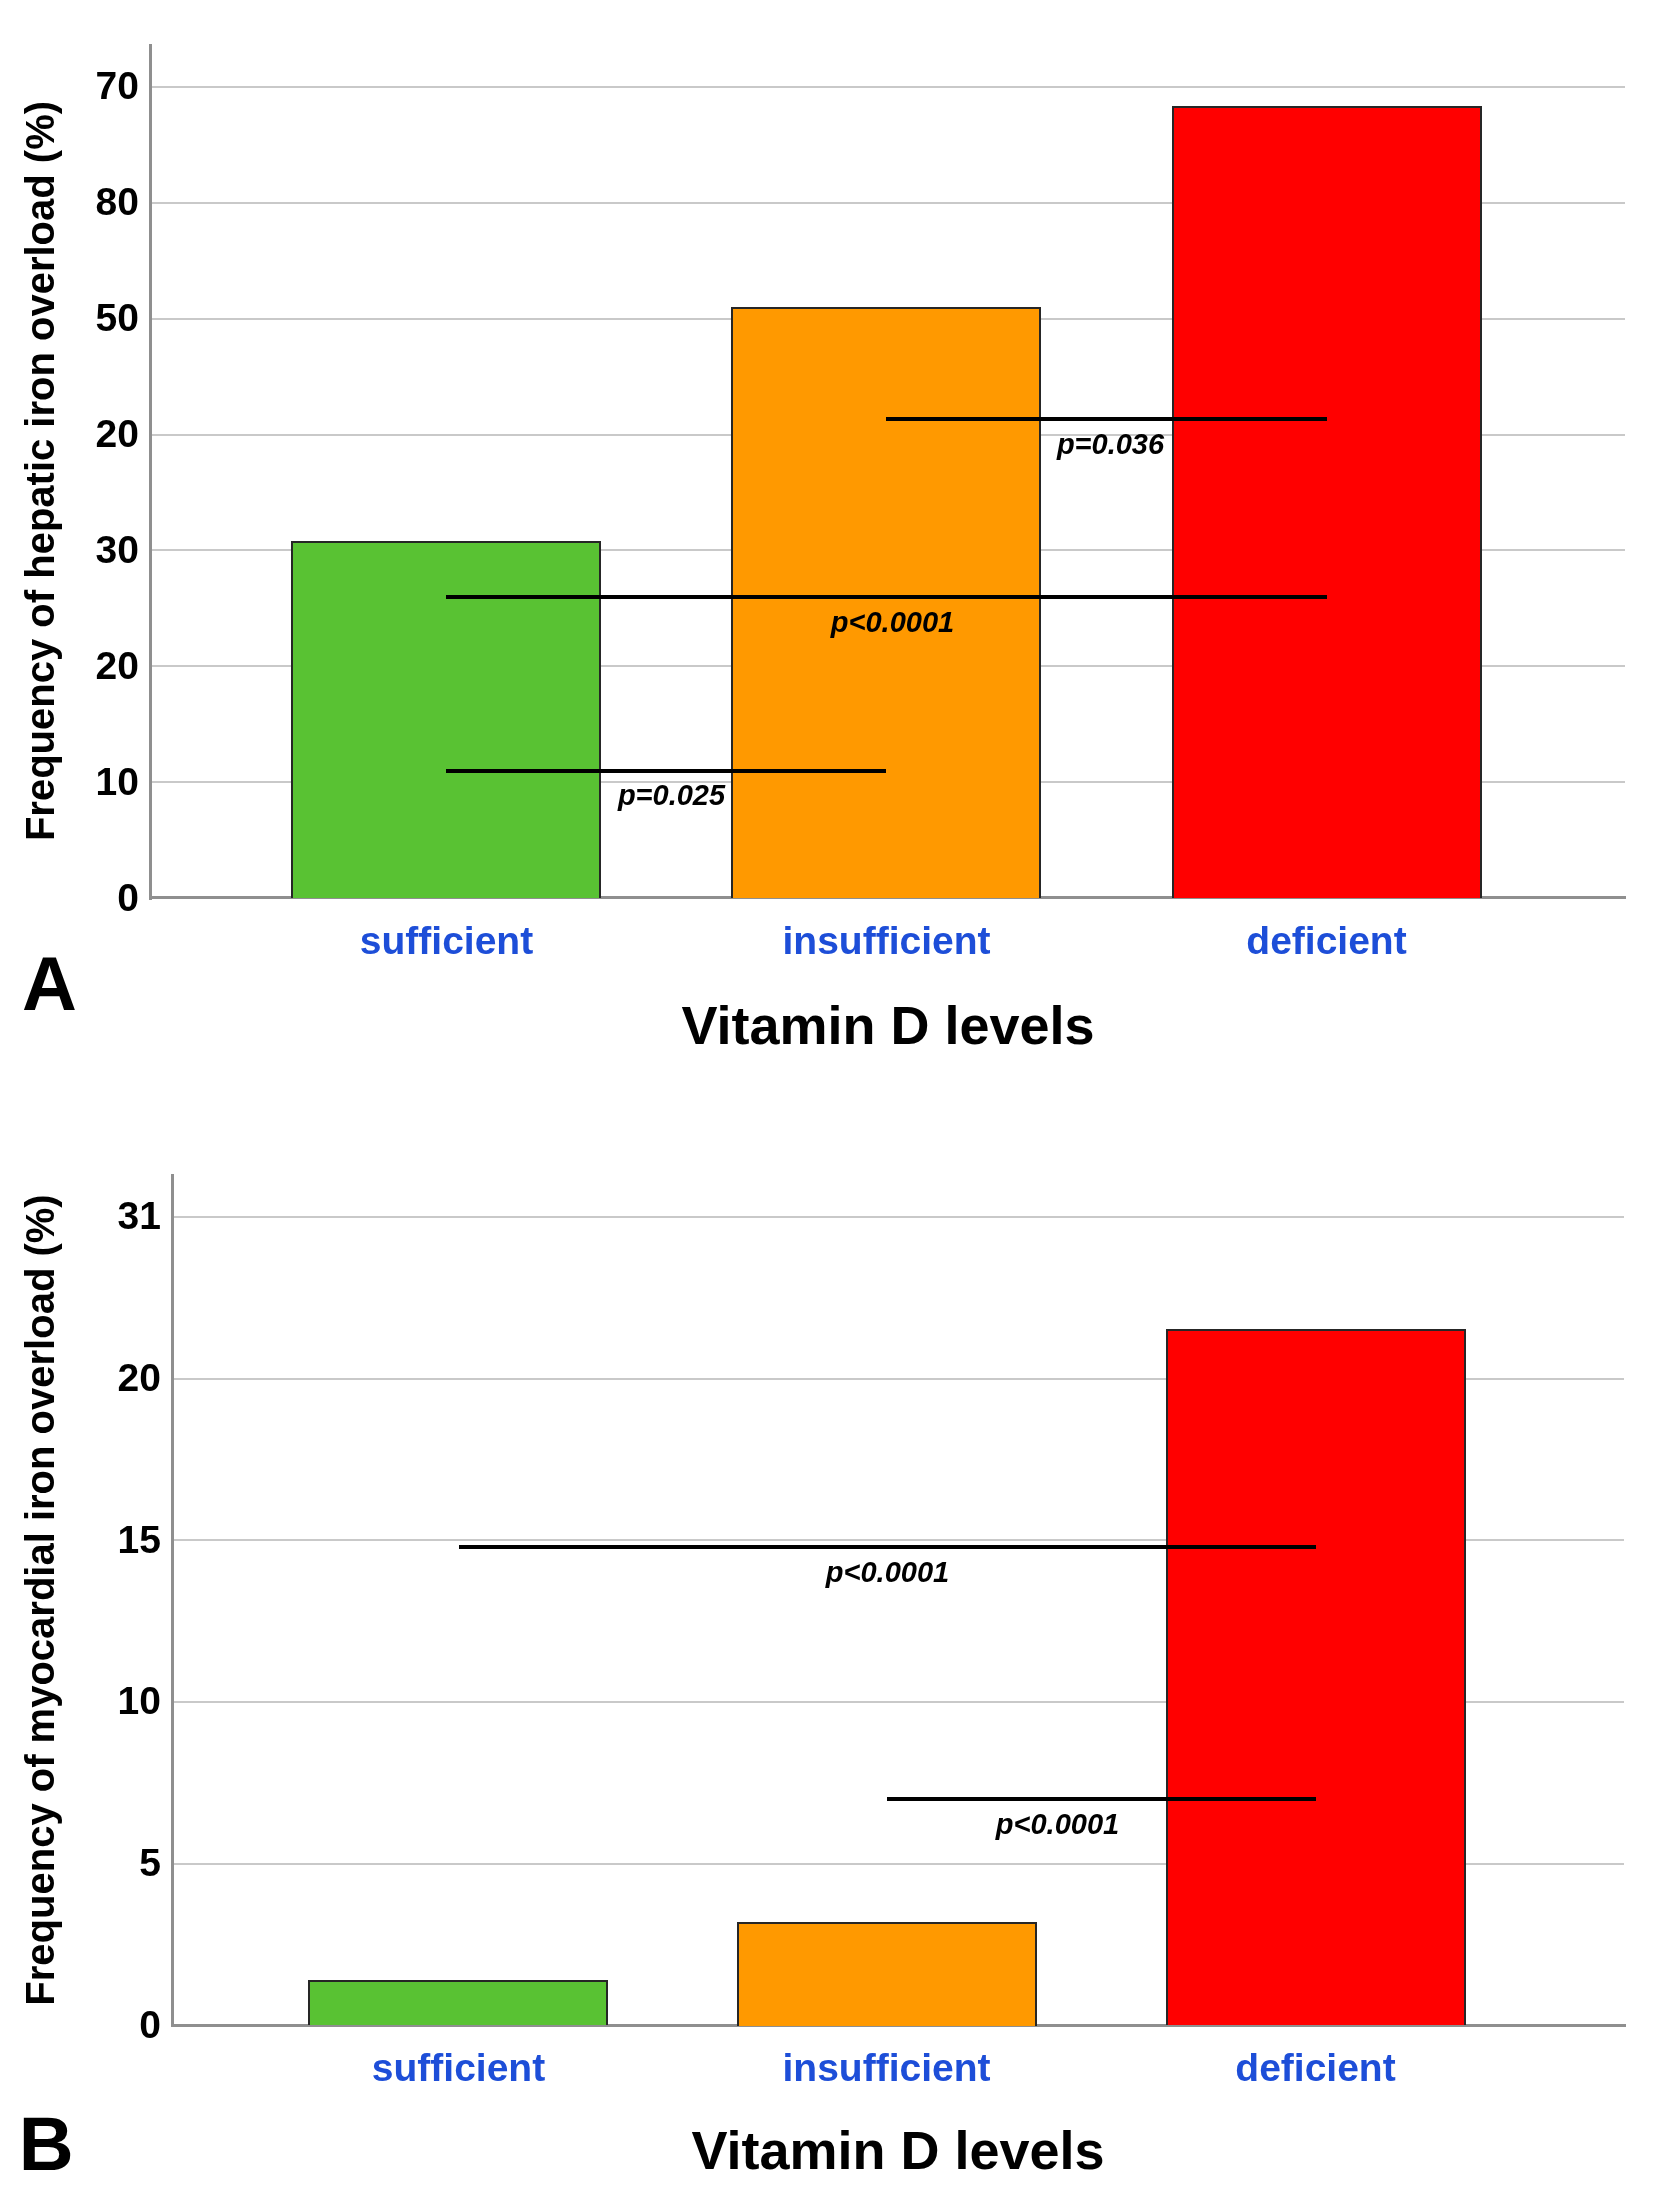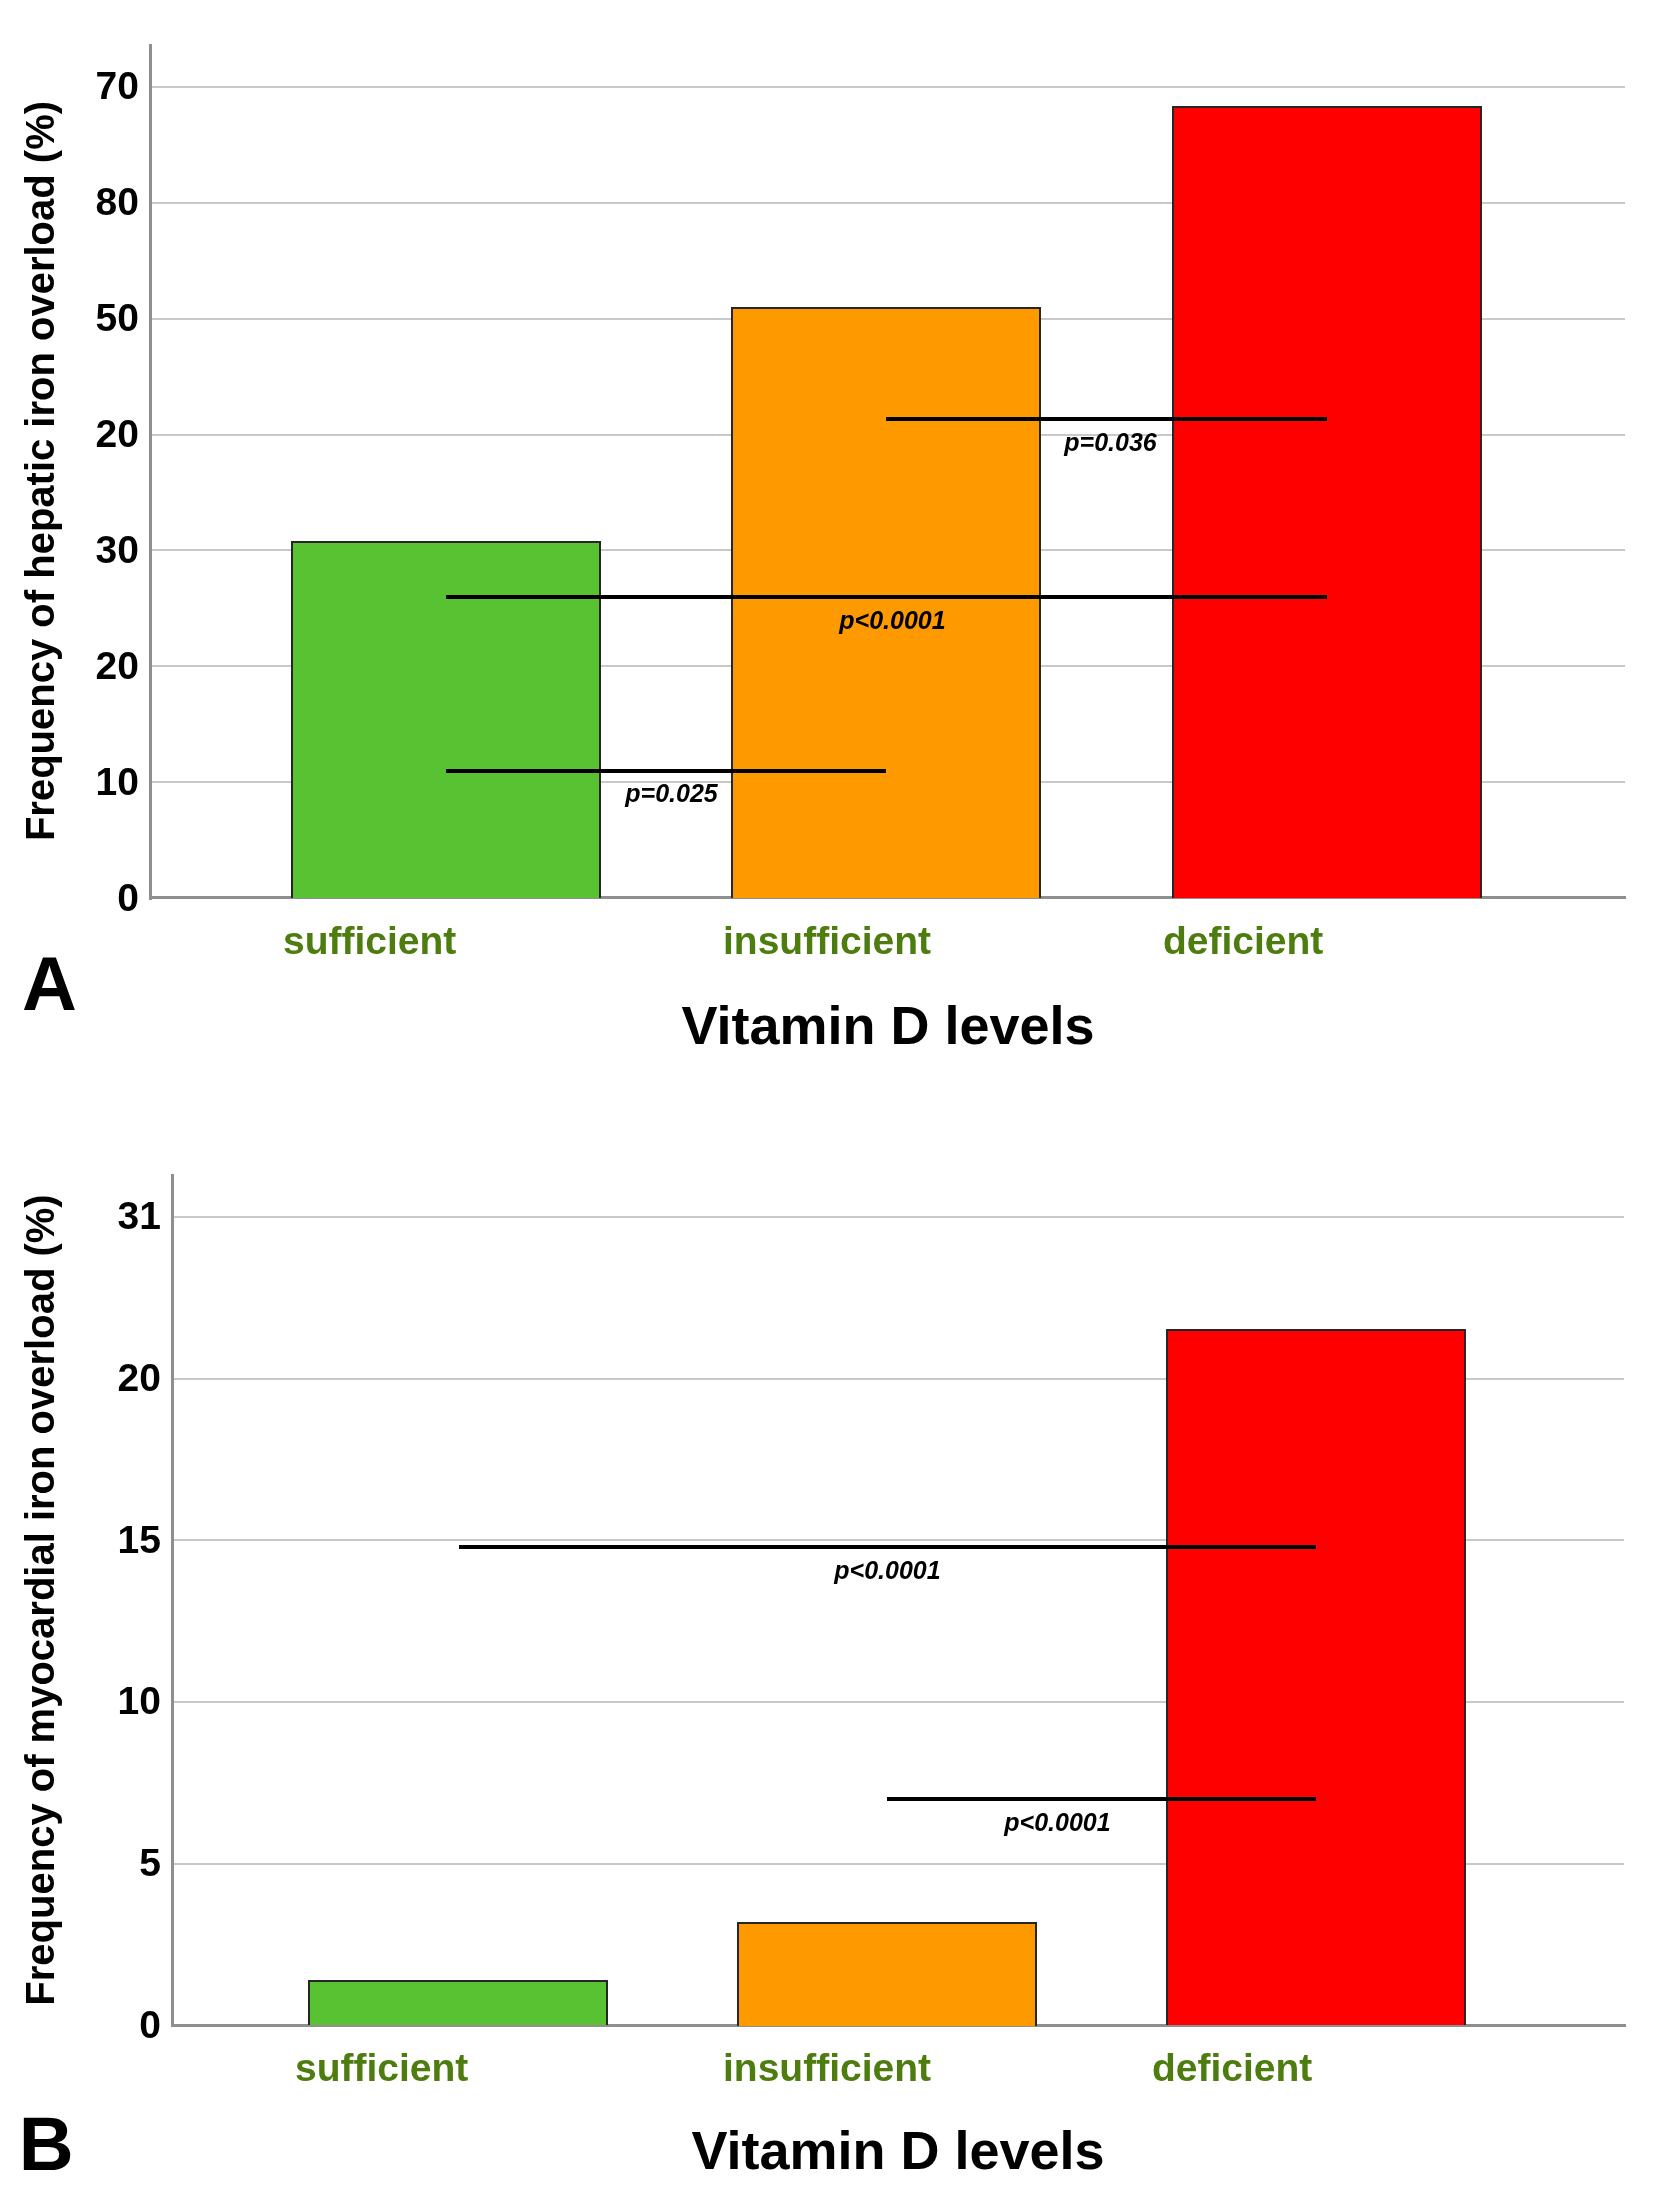--- a/index.html
+++ b/index.html
@@ -3,22 +3,22 @@
 <meta charset="utf-8">
 <style>
   html,body{margin:0;padding:0;background:#ffffff;}
   body{width:1659px;height:2205px;position:relative;font-family:"Liberation Sans",sans-serif;}
   #figure{position:absolute;left:0;top:0;width:1659px;height:2205px;background:#fff;}
   .axis{position:absolute;background:#8f8f8f;}
   .gridline{position:absolute;background:#c9c9c9;height:1.6px;}
   .bar{position:absolute;border:2.3px solid #262626;border-bottom:none;box-sizing:border-box;}
   .sigline{position:absolute;background:#000;height:3.9px;}
   .ytick{position:absolute;width:117px;text-align:right;font-size:39px;font-weight:bold;color:#000;line-height:40px;}
-  .cat{position:absolute;width:327px;font-size:39px;font-weight:bold;color:#4d7c0f;}
-  .ptext{position:absolute;width:265px;text-align:center;font-size:25px;font-weight:bold;font-style:italic;color:#000;}
+  .cat{position:absolute;width:327px;text-align:center;font-size:39px;font-weight:bold;color:#1d4ed8;}
+  .ptext{position:absolute;width:265px;text-align:center;font-size:29px;font-weight:bold;font-style:italic;color:#000;}
   .xtitle{position:absolute;width:498px;text-align:center;font-size:54px;font-weight:bold;color:#000;}
   .ytitle{position:absolute;width:872px;height:48px;text-align:center;font-size:40px;font-weight:bold;color:#000;transform:rotate(-90deg);line-height:48px;}
   .pletter{position:absolute;font-size:76px;font-weight:bold;color:#000;line-height:76px;}
 </style>
 </head>
 <body>
 
 <div id="figure">
     <div class="gridline" style="left: 152px; top: 781px; width: 1473px;"></div>
     <div class="gridline" style="left: 152px; top: 665px; width: 1473px;"></div>

